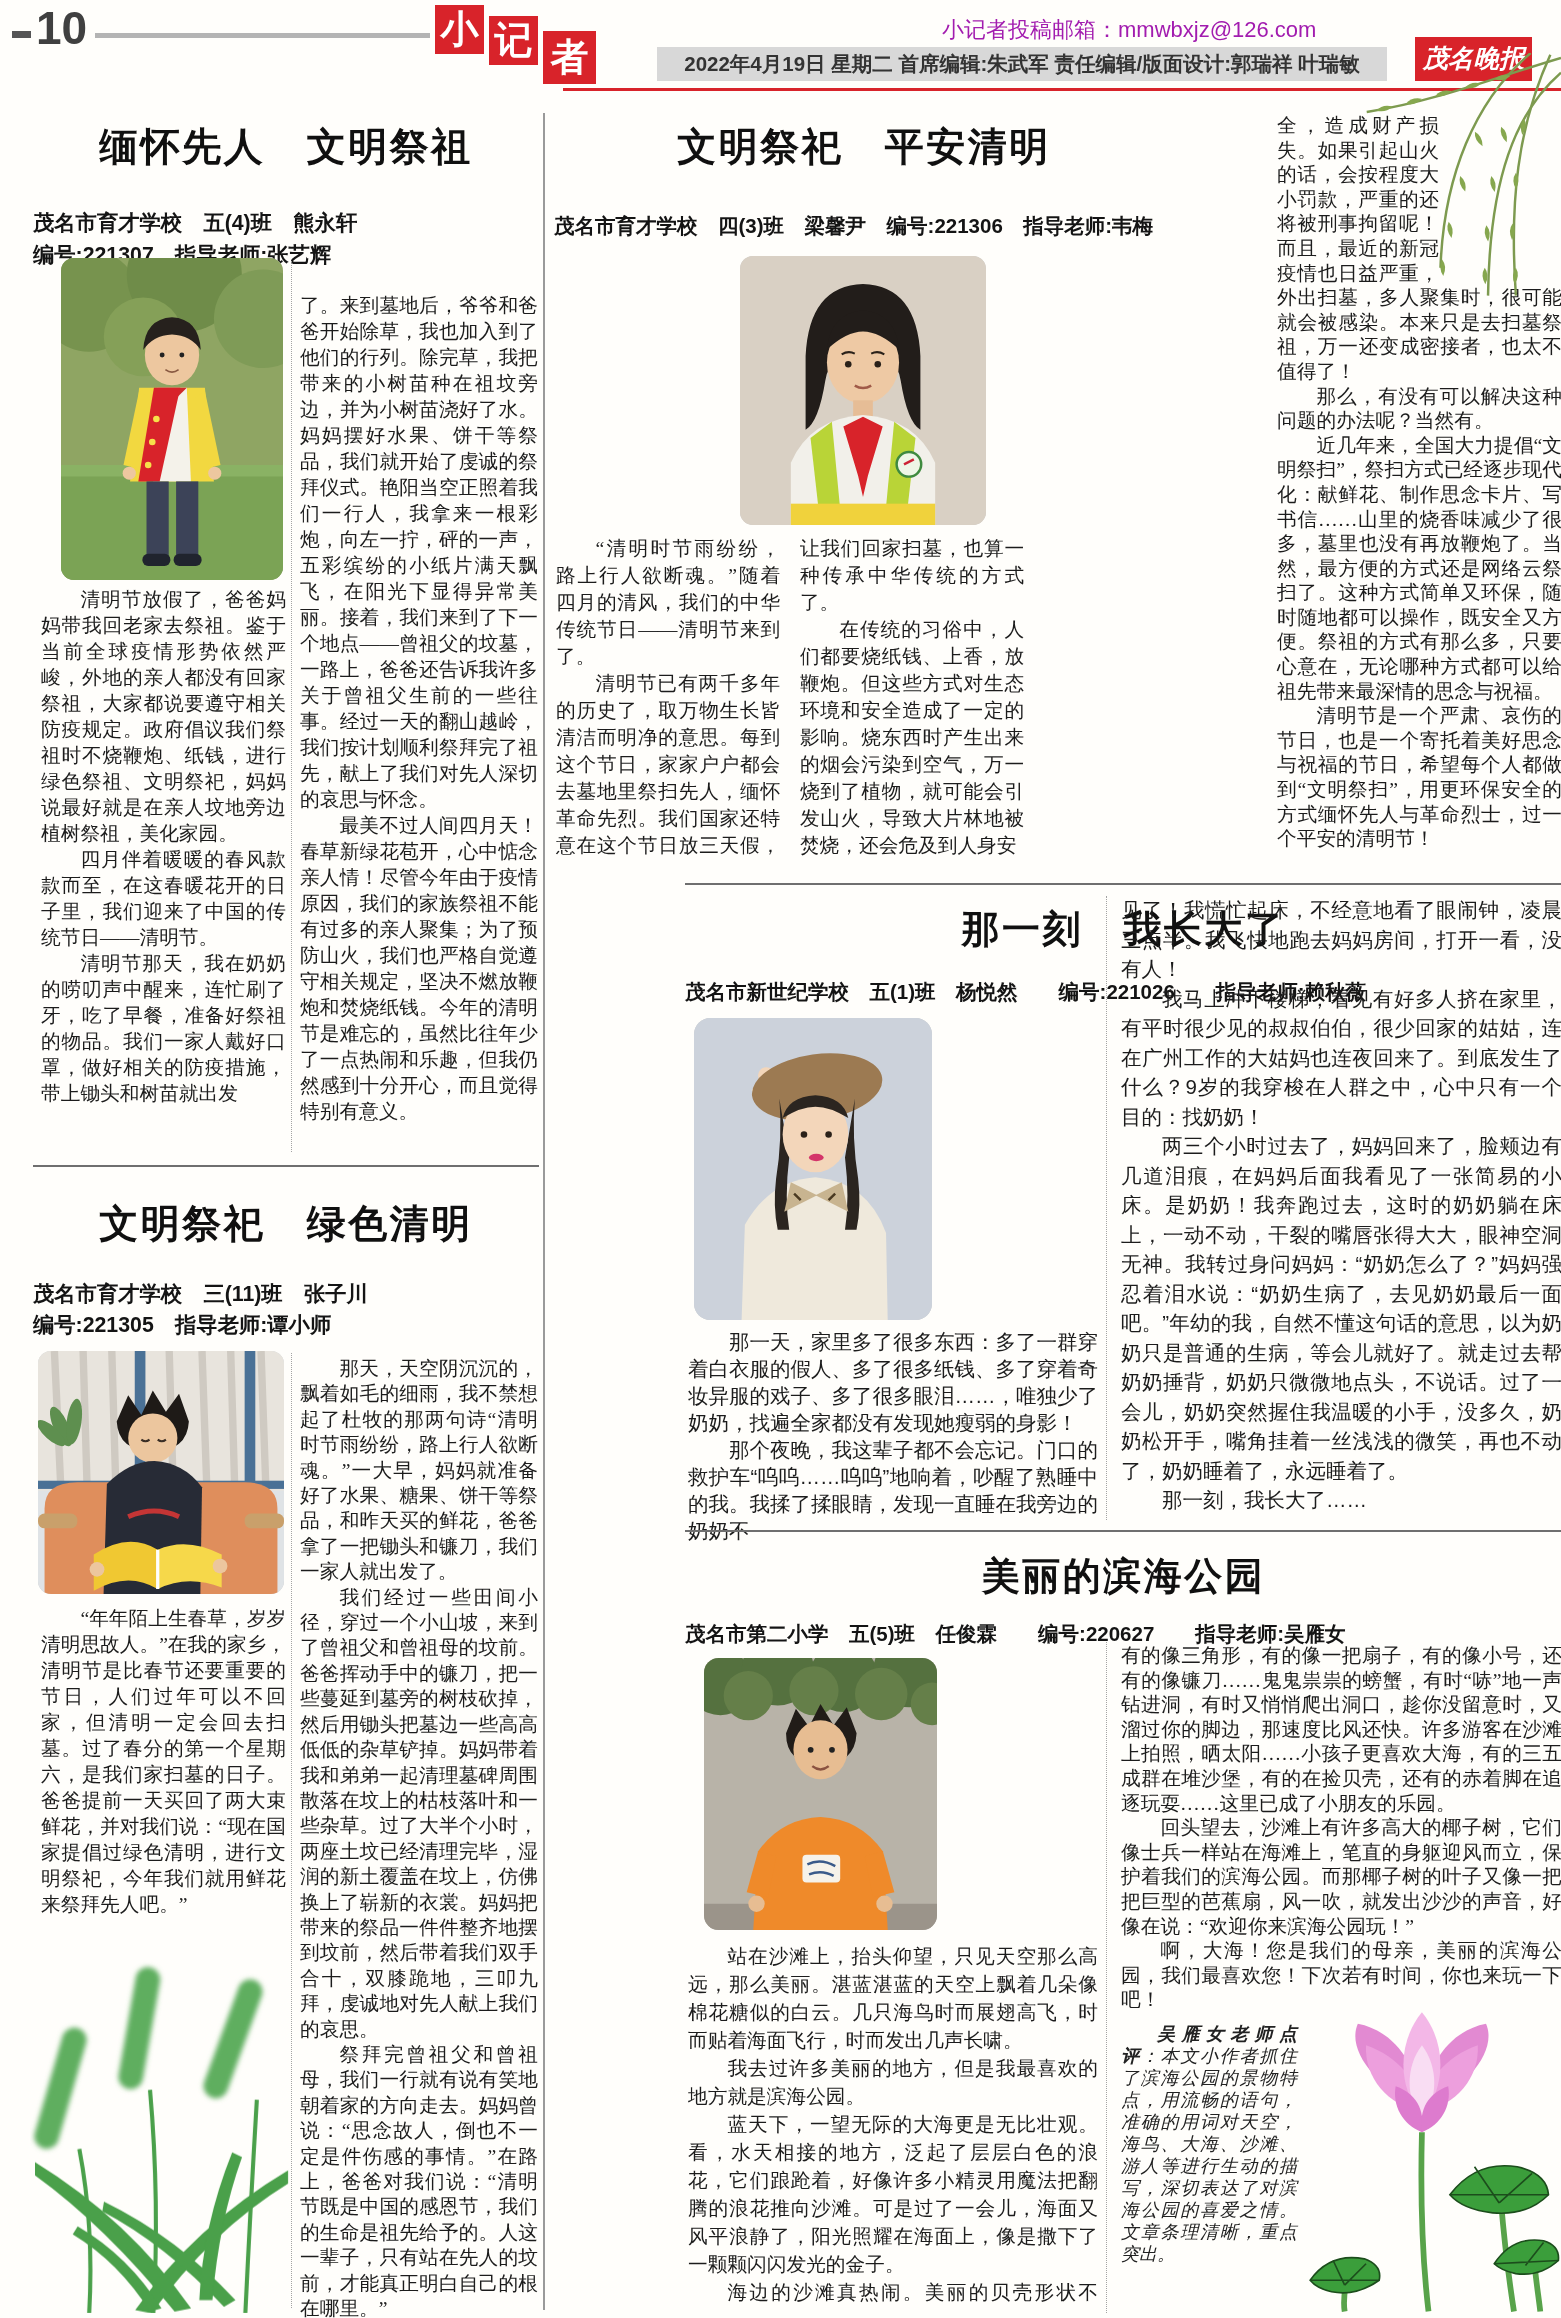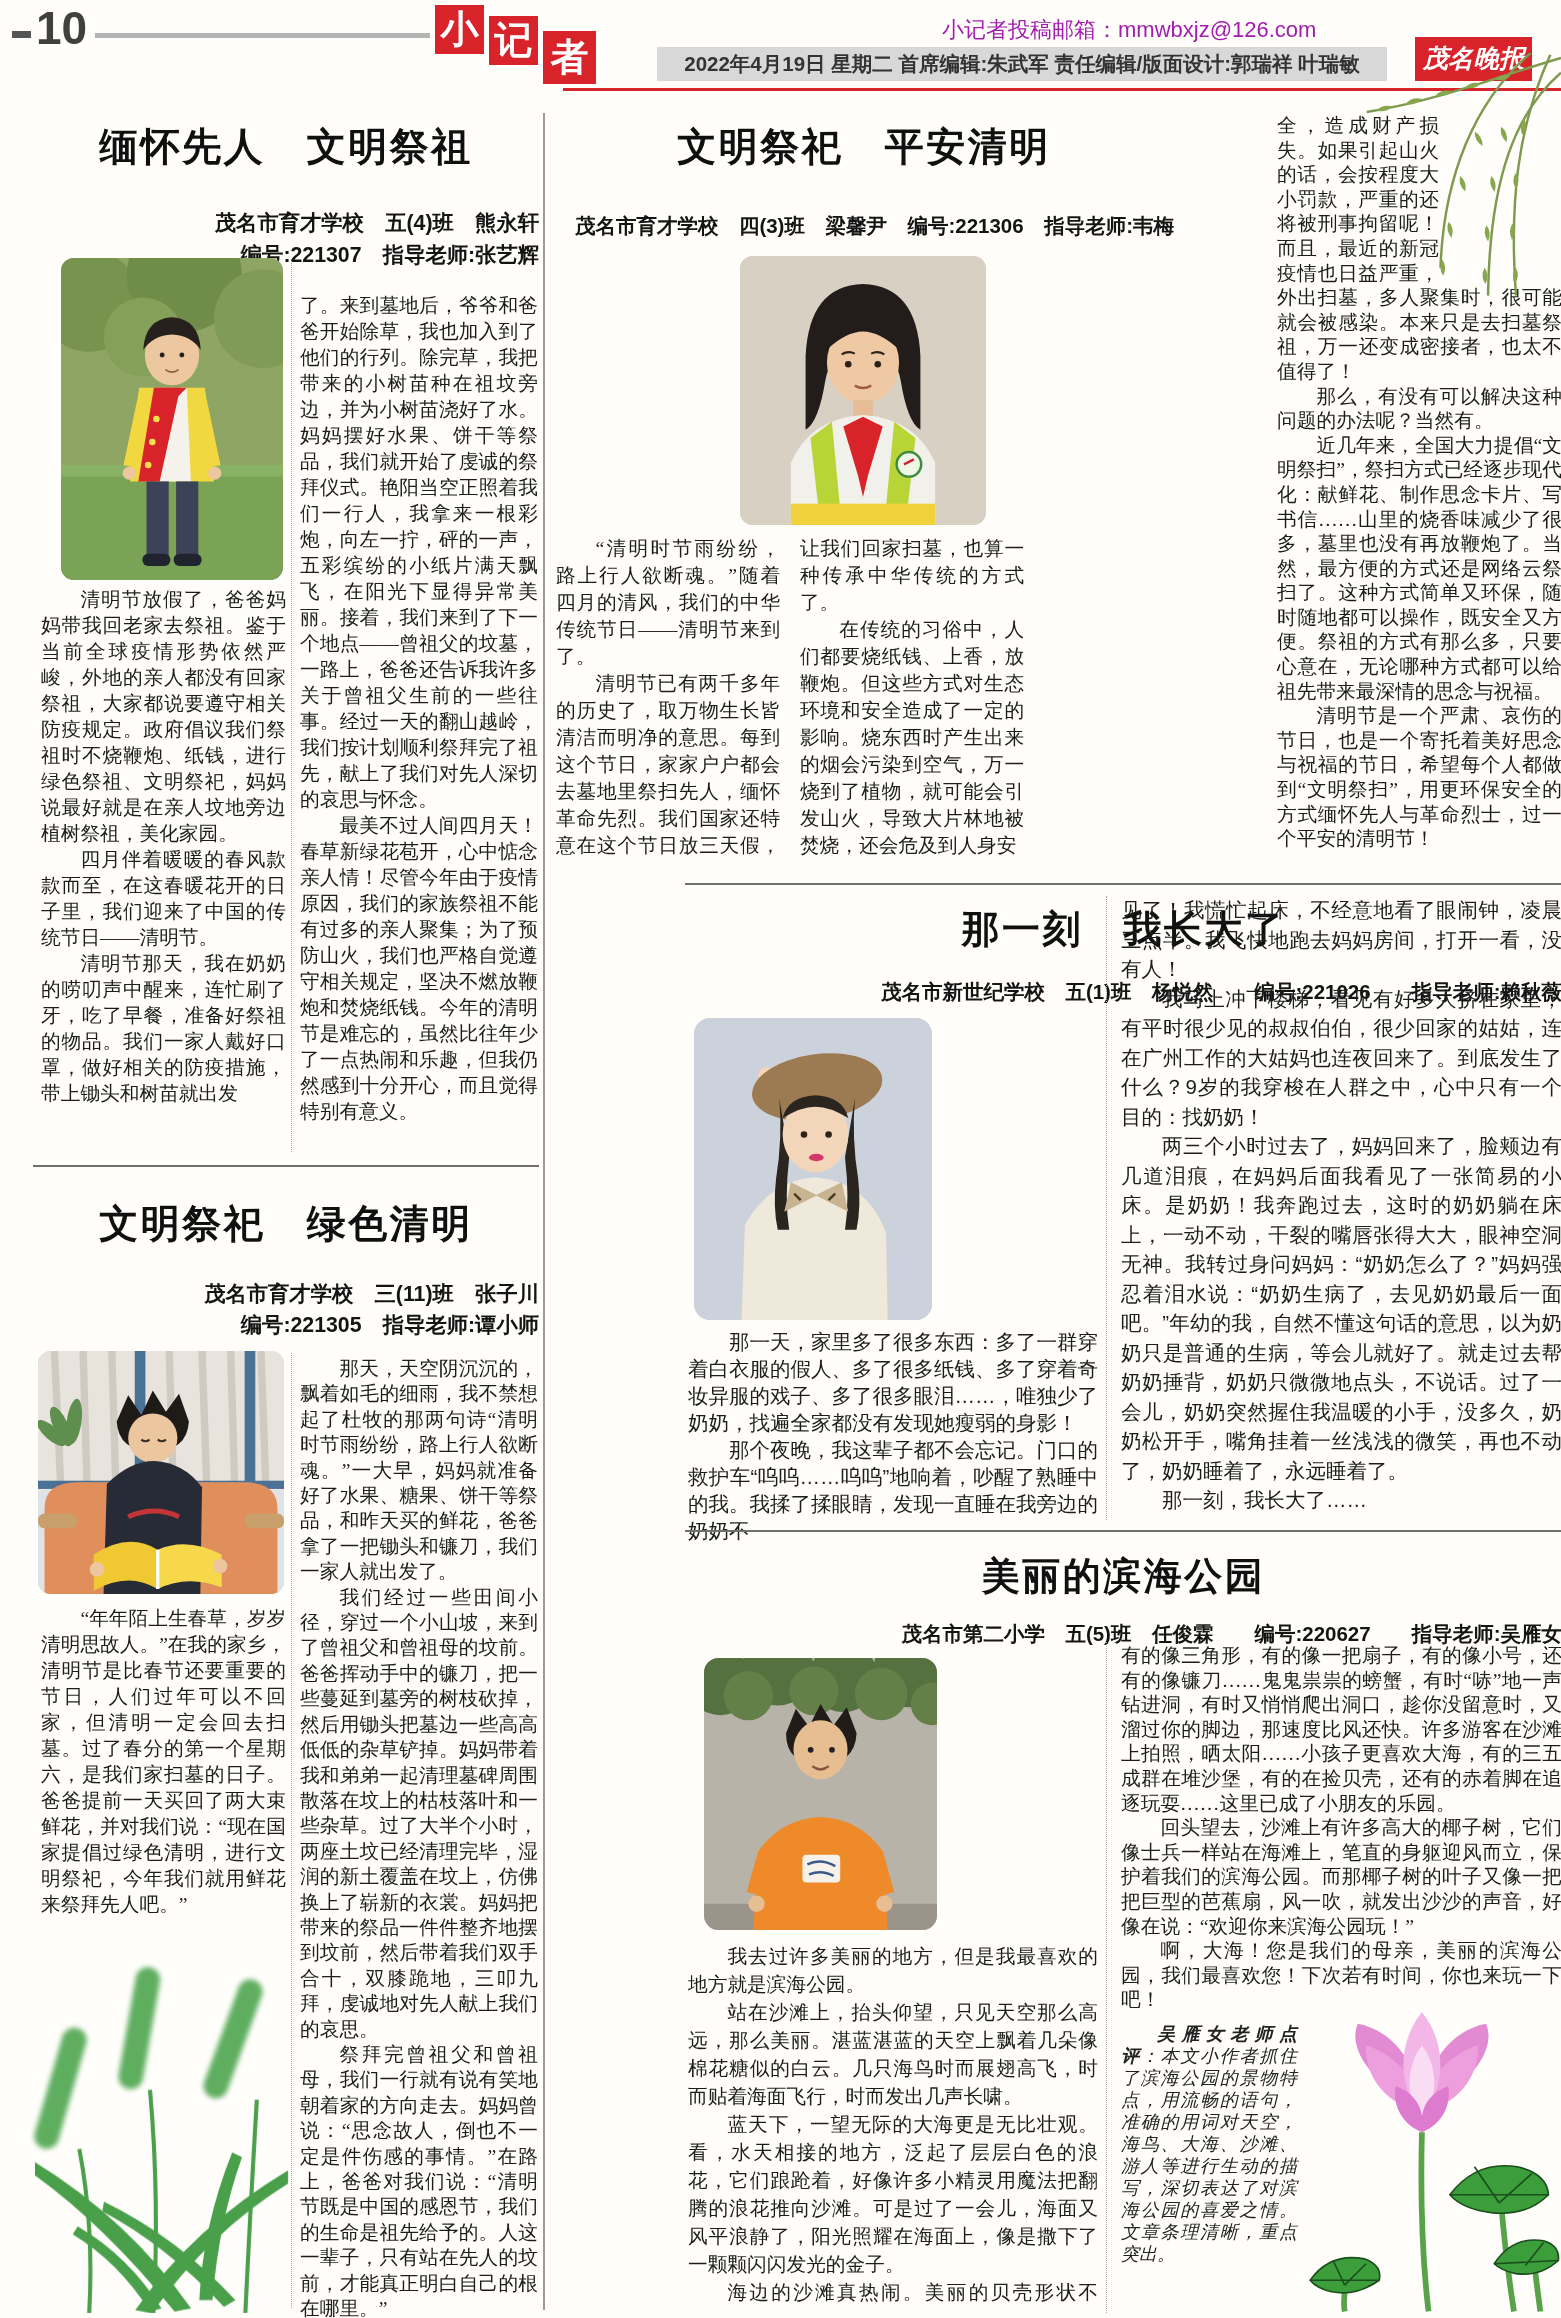--- a/index.html
+++ b/index.html
@@ -16,21 +16,21 @@
   .email{font-family:"Liberation Sans",sans-serif;font-size:22px;color:#a21caf}
   .datebar{position:absolute;background:#d8d8d8;display:flex;align-items:center;justify-content:center;
            font-family:"Liberation Sans",sans-serif;font-weight:bold;font-size:20.5px;color:#333}
   .masthead{position:absolute;background:#d8232a;color:#fff;display:flex;align-items:center;justify-content:center;
             font-family:"Liberation Serif",serif;font-style:italic;font-weight:bold;font-size:25.4px;z-index:2}
   .redline{position:absolute;background:#d8232a;height:3.3px;z-index:1}
   
   .art-title{position:absolute;font-family:"Liberation Sans",sans-serif;font-weight:bold;
              text-align:center;letter-spacing:2.5px;color:#101010}
   .byline{position:absolute;font-family:"Liberation Sans",sans-serif;font-weight:bold;
-          text-align:right;font-size:21.3px;color:#141414}
+          text-align:left;font-size:21.3px;color:#141414}
   .body-text{position:absolute;text-align:justify}
   .body-text p{margin:0;text-align:justify}
   .body-text p.ind{text-indent:2em}
   .sans-body{font-family:"Liberation Sans",sans-serif}
   .photo{position:absolute;border-radius:13px;overflow:hidden;background:#ccc}
   .photo svg{display:block;width:100%;height:100%}
   .dotted{position:absolute;width:0;border-left:1.6px dotted #a3a3a3}
   .vrule{position:absolute;background:#9a9a9a}
   .hrule{position:absolute;background:#6f6f6f;height:1.6px}
   .deco{position:absolute;pointer-events:none}
@@ -330,22 +330,22 @@
       <path d="M66 236 L52 286 L78 292 L88 242 Z" fill="#ef8a2a"></path>
       <path d="M218 236 L232 286 L206 292 L196 242 Z" fill="#ef8a2a"></path>
       <circle cx="64" cy="300" r="10" fill="#e7bd92"></circle>
         <circle cx="220" cy="300" r="10" fill="#e7bd92"></circle>
       <rect x="120" y="240" width="46" height="34" rx="5" fill="#f6f2ea"></rect>
       <path d="M126 252 Q142 244 160 254 M128 264 Q144 258 158 266" stroke="#3a5a8a" stroke-width="3" fill="none"></path>
     </svg>
   </div>
 
   <div class="body-text" style="left:688px;top:1942px;width:410px;font-size:19.7px;line-height:28px">
+    <p class="ind">站在沙滩上，抬头仰望，只见天空那么高远，那么美丽。湛蓝湛蓝的天空上飘着几朵像棉花糖似的白云。几只海鸟时而展翅高飞，时而贴着海面飞行，时而发出几声长啸。</p>
     <p class="ind">我去过许多美丽的地方，但是我最喜欢的地方就是滨海公园。</p>
-    <p class="ind">站在沙滩上，抬头仰望，只见天空那么高远，那么美丽。湛蓝湛蓝的天空上飘着几朵像棉花糖似的白云。几只海鸟时而展翅高飞，时而贴着海面飞行，时而发出几声长啸。</p>
     <p class="ind">蓝天下，一望无际的大海更是无比壮观。看，水天相接的地方，泛起了层层白色的浪花，它们踉跄着，好像许多小精灵用魔法把翻腾的浪花推向沙滩。可是过了一会儿，海面又风平浪静了，阳光照耀在海面上，像是撒下了一颗颗闪闪发光的金子。</p>
     <p class="ind">海边的沙滩真热闹。美丽的贝壳形状不一，</p>
   </div>
 
   <div class="dotted" style="left:1106px;top:1642px;height:671px"></div>
 
   <div class="body-text" style="left:1121px;top:1643px;width:441px;font-size:19.7px;line-height:24.6px">
     <p>有的像三角形，有的像一把扇子，有的像小号，还有的像镰刀……鬼鬼祟祟的螃蟹，有时“哧”地一声钻进洞，有时又悄悄爬出洞口，趁你没留意时，又溜过你的脚边，那速度比风还快。许多游客在沙滩上拍照，晒太阳……小孩子更喜欢大海，有的三五成群在堆沙堡，有的在捡贝壳，还有的赤着脚在追逐玩耍……这里已成了小朋友的乐园。</p>
     <p class="ind">回头望去，沙滩上有许多高大的椰子树，它们像士兵一样站在海滩上，笔直的身躯迎风而立，保护着我们的滨海公园。而那椰子树的叶子又像一把把巨型的芭蕉扇，风一吹，就发出沙沙的声音，好像在说：“欢迎你来滨海公园玩！”</p>
     <p class="ind">啊，大海！您是我们的母亲，美丽的滨海公园，我们最喜欢您！下次若有时间，你也来玩一下吧！</p>

